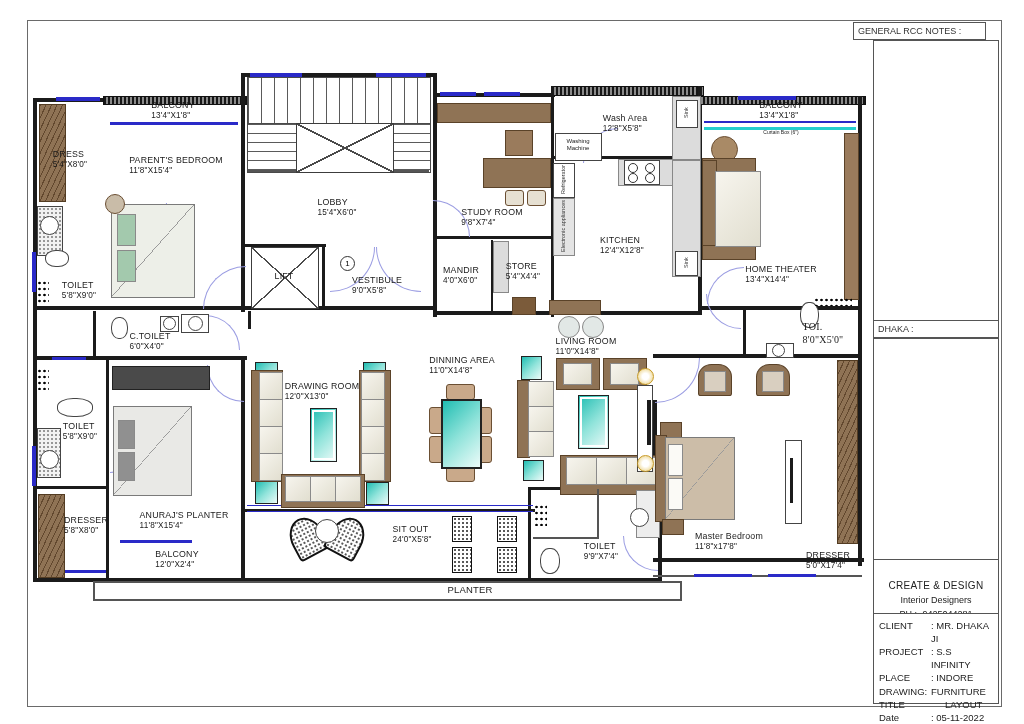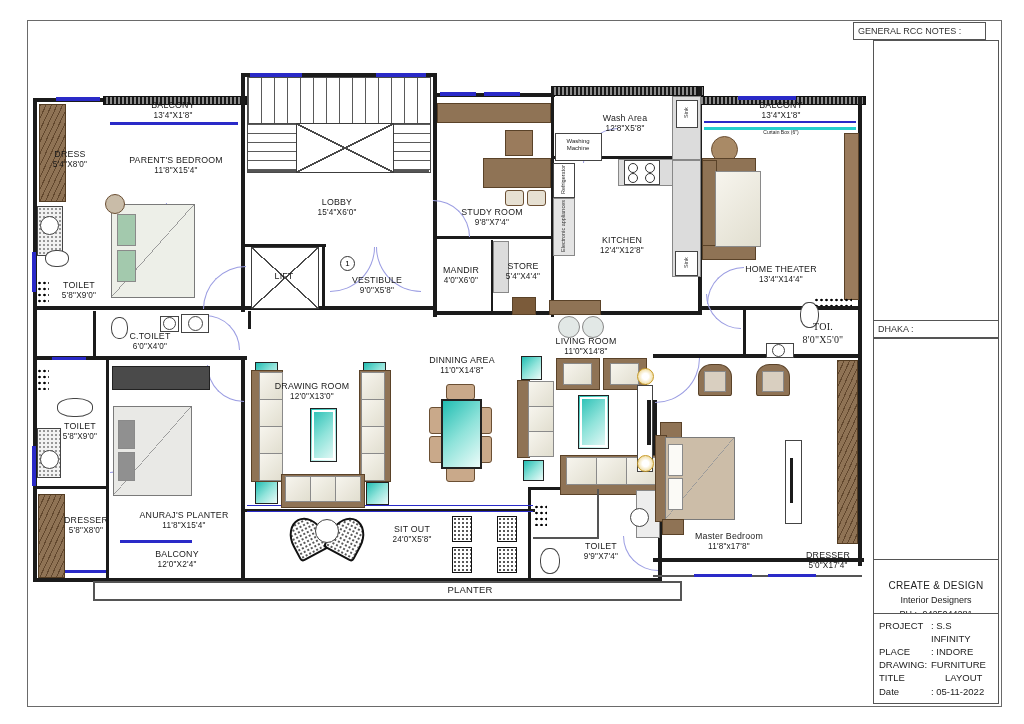--- a/index.html
+++ b/index.html
@@ -7,21 +7,21 @@
           font-family:"Liberation Sans",sans-serif}
   .sheet{position:absolute;border:1.5px solid #6a6a6a}
   
   .w{position:absolute;background:#1b1b1b}
   .wl{position:absolute;background:#555}
   .hw{position:absolute;background:repeating-linear-gradient(90deg,#161616 0 2px,#8a8a8a 2px 4px);border:1px solid #111}
   .win{position:absolute;background:#2A2AC8}
   .win2{position:absolute;border-top:1.5px solid #2A2AC8;border-bottom:1.5px solid #2A2AC8}
   .cyan{position:absolute;background:#25CFCF}
   
-  .lbl{position:absolute;font-size:8.8px;line-height:1.3;color:#1a1a1a;text-align:center;
+  .lbl{position:absolute;font-size:8.8px;line-height:1.3;color:#1a1a1a;
        transform:translateX(-50%);white-space:nowrap;letter-spacing:.2px}
   .lbl .d{font-size:8.2px}
   .serif{font-family:"Liberation Serif",serif;font-size:10px}
   .tinylbl{position:absolute;font-size:6px;line-height:1.15;color:#222;text-align:center;transform:translateX(-50%)}
   .vtx{position:absolute;display:flex;align-items:center;justify-content:center;
        writing-mode:vertical-rl;transform:rotate(180deg);font-size:5.5px;color:#333;text-align:center}
   .marker{position:absolute;width:13px;height:13px;border:1.1px solid #333;border-radius:50%;
           display:flex;align-items:center;justify-content:center;font-size:8px;background:#fff}
   
   .arc{position:absolute;border:1.3px solid #9a9ce2;background:transparent}
@@ -376,21 +376,21 @@
         <div class="d">6'0"X4'0"</div>
       </div>
     <div class="lbl" style="left:586px;top:336px">
         <div>LIVING ROOM</div>
         <div class="d">11'0"X14'8"</div>
       </div>
     <div class="lbl" style="left:462px;top:355px">
         <div>DINNING AREA</div>
         <div class="d">11'0"X14'8"</div>
       </div>
-    <div class="lbl" style="left:312px;top:381px">
+    <div class="lbl" style="left:322px;top:381px">
         <div>DRAWING ROOM</div>
         <div class="d">12'0"X13'0"</div>
       </div>
     <div class="lbl serif" style="left:823px;top:320px">
         <div>TOI.</div>
         <div>8'0"X5'0"</div>
       </div>
     <div class="lbl" style="left:80px;top:421px">
         <div>TOILET</div>
         <div class="d">5'8"X9'0"</div>
@@ -437,20 +437,24 @@
       <div class="phead">DHAKA :</div>
     </div>
     <div class="pbox" style="left:873px;top:337.5px;width:126px;height:222px"></div>
     <div class="pbox firm" style="left:873px;top:559px;width:126px;height:55px">
       <div class="f1">CREATE &amp; DESIGN</div>
       <div class="f2">Interior Designers</div>
       <div class="f3">PH :- 9425044281</div>
     </div>
     <div class="pbox" style="left:873px;top:613px;width:126px;height:91px;padding-top:5px">
       <div class="inforow">
+          <span class="il">CLIENT</span>
+          <span>: MR. DHAKA JI</span>
+        </div>
+      <div class="inforow">
           <span class="il">PROJECT</span>
           <span>: S.S INFINITY</span>
         </div>
       <div class="inforow">
           <span class="il">PLACE</span>
           <span>: INDORE</span>
         </div>
       <div class="inforow">
           <span class="il">DRAWING:</span>
           <span>FURNITURE</span>

